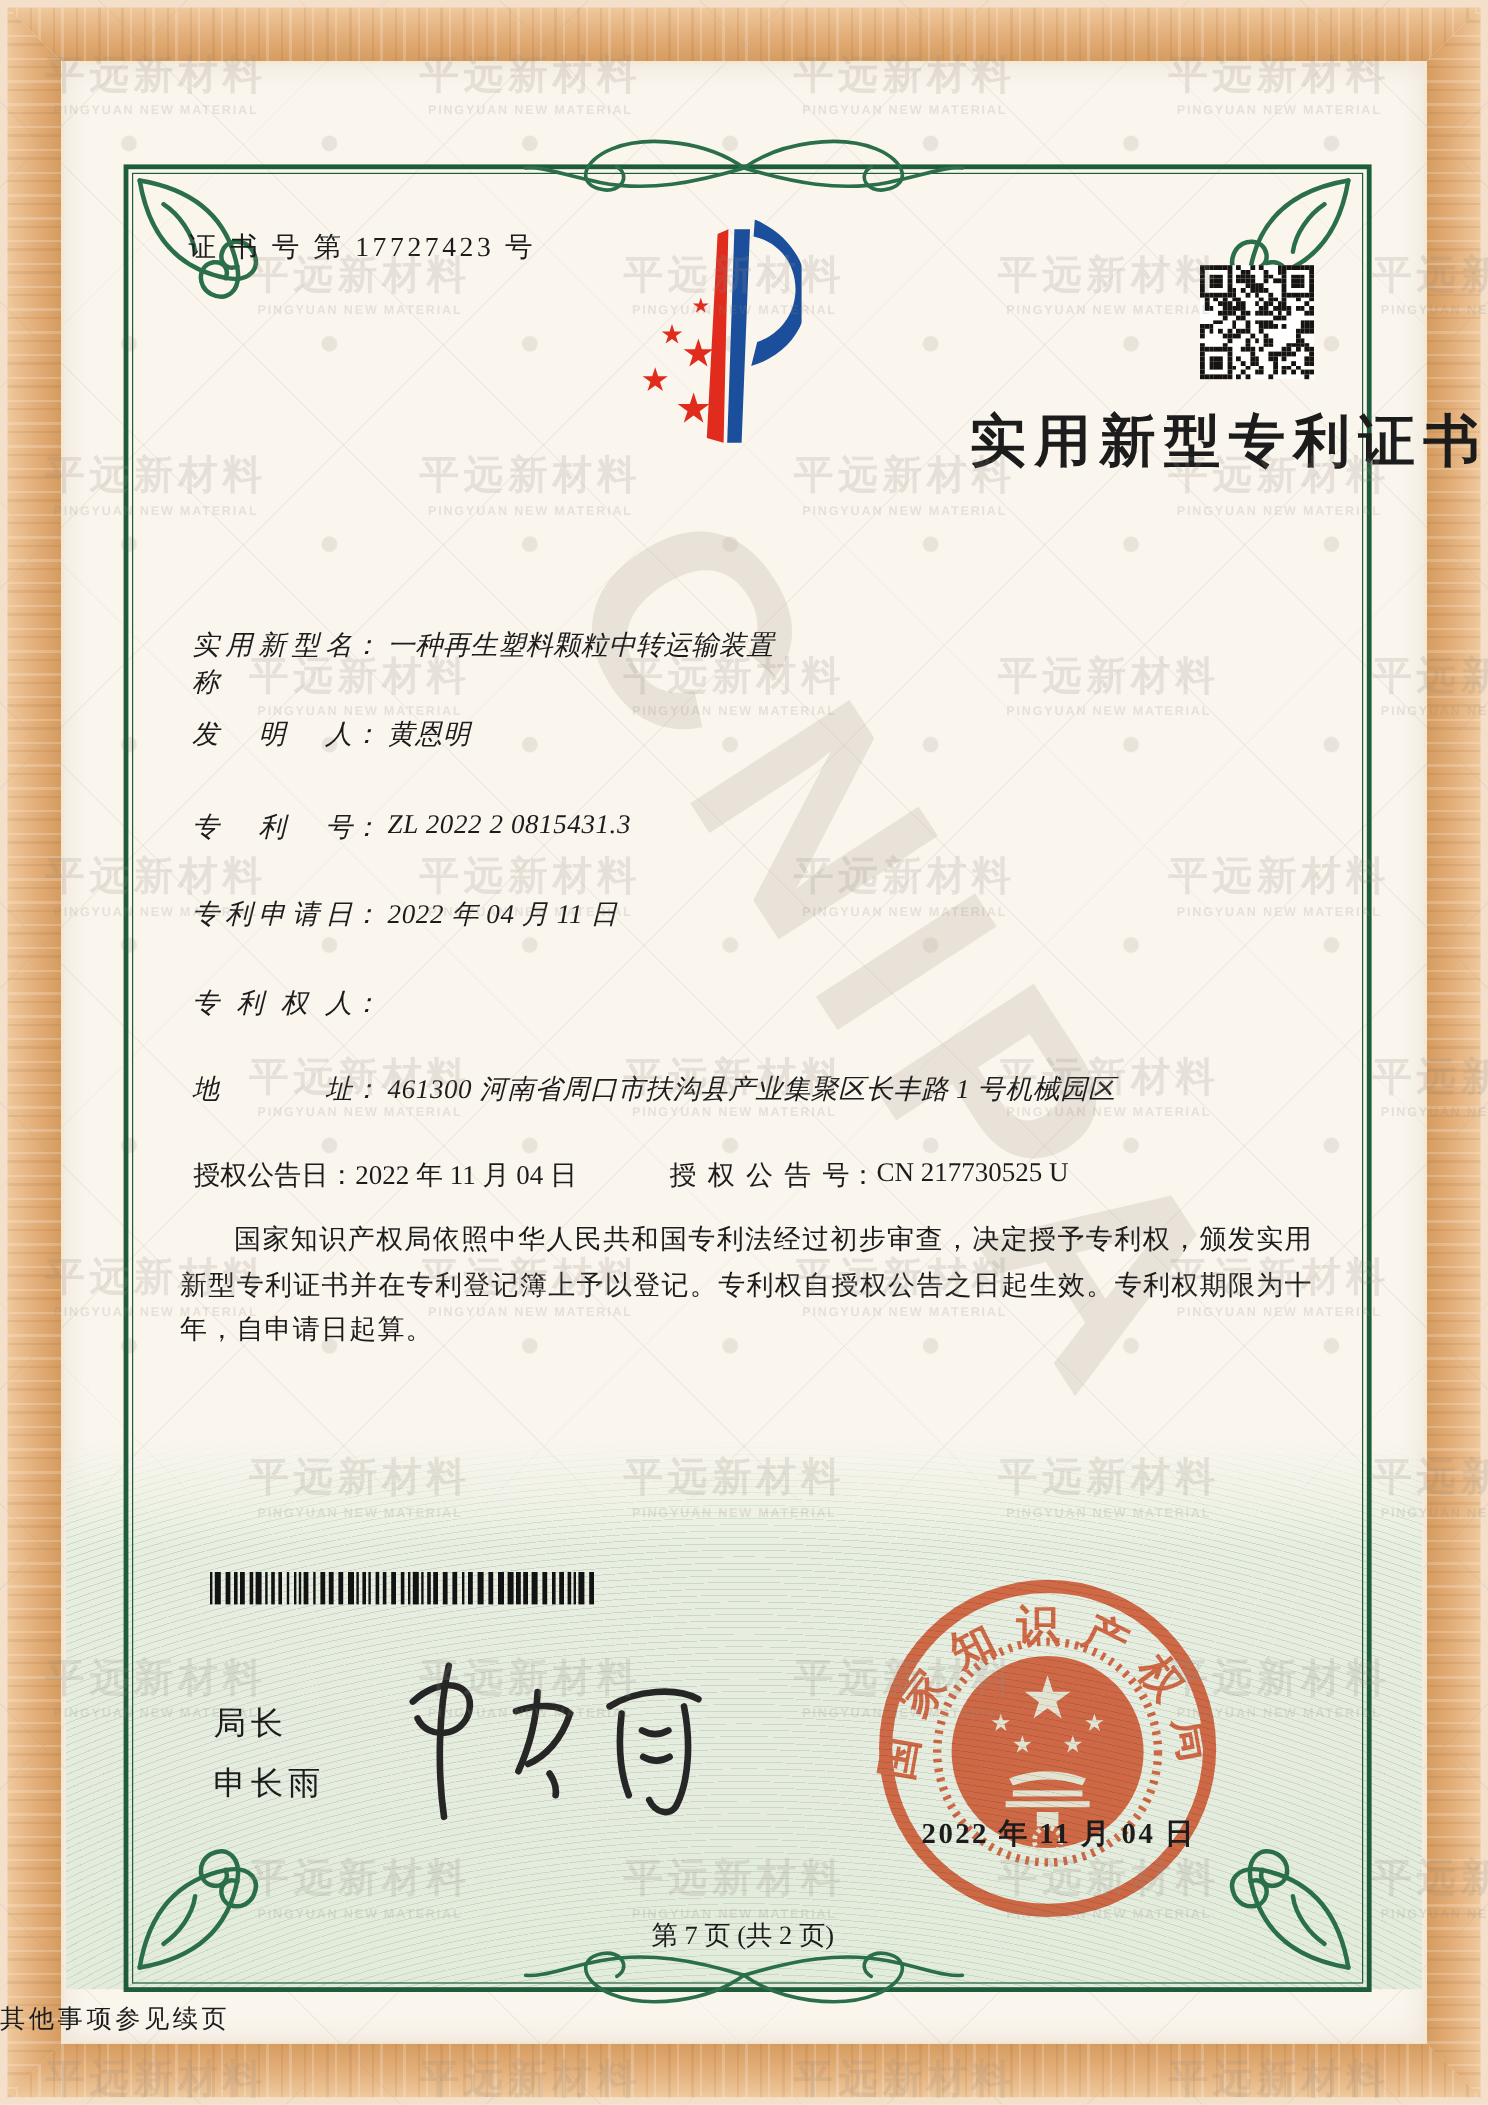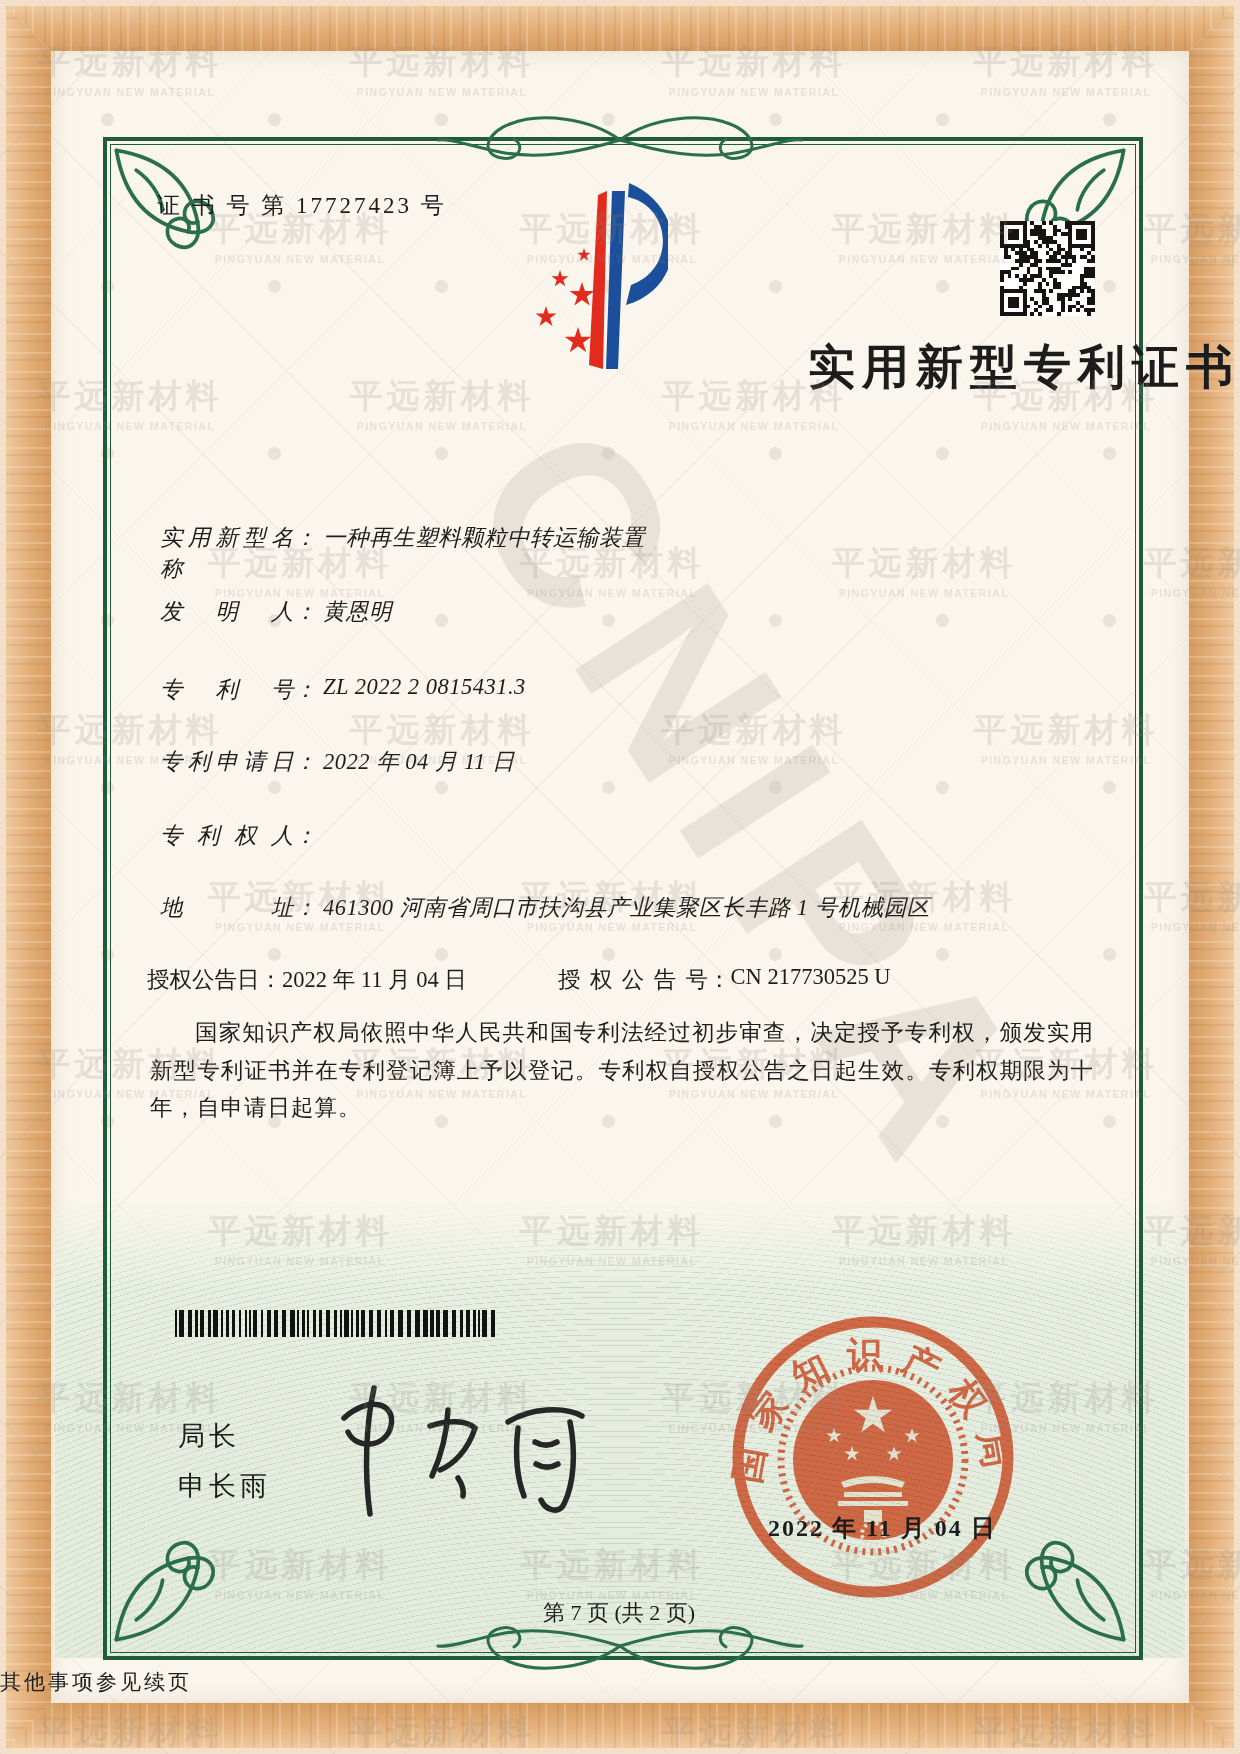--- a/index.html
+++ b/index.html
@@ -53,21 +53,21 @@
   
   .txt{position:absolute;z-index:10;}
   .cert-number{left:157px;top:190px;font-size:23px;letter-spacing:3px;}
   .cert-title{left:0;right:0;top:336px;text-align:right;font-size:47px;font-weight:bold;letter-spacing:7px;}
   .field{left:160px;display:flex;font-size:22.5px;letter-spacing:.5px;font-style:italic;}
   .field .lbl{width:134px;text-align:justify;text-align-last:justify;flex:none;}
   .field .col{flex:none;padding-right:6px;}
   .field .val{max-width:800px;}
   .f1{top:522px;} .f2{top:596px;} .f3{top:674px;} .f4{top:746px;} .f5{top:820px;}
   .f6{top:890px;line-height:36px;}
-  .f7a{left:147px;top:964px;display:flex;font-size:22.5px;}
+  .f7a{left:161px;top:964px;display:flex;font-size:22.5px;}
   .f7b{left:558px;top:964px;display:flex;font-size:22.5px;}
   .f7b .lbl{width:150px;text-align:justify;text-align-last:justify;}
   .paras{left:150px;top:1014px;width:944px;font-size:22.5px;line-height:37.5px;
     text-align:justify;letter-spacing:1px;}
   .paras p{margin:0;text-indent:2em;}
   .commissioner-title{left:178px;top:1418px;font-size:27px;letter-spacing:4px;}
   .commissioner-name{left:178px;top:1468px;font-size:27px;letter-spacing:4px;}
   .page-number{left:103px;top:1598px;width:1032px;text-align:center;font-size:22px;}
   .other-note{left:0;right:0;top:1668px;text-align:left;font-size:21px;letter-spacing:3px;}
   .seal-date{left:768px;top:1512px;font-size:24px;font-weight:bold;letter-spacing:2px;z-index:13;}

